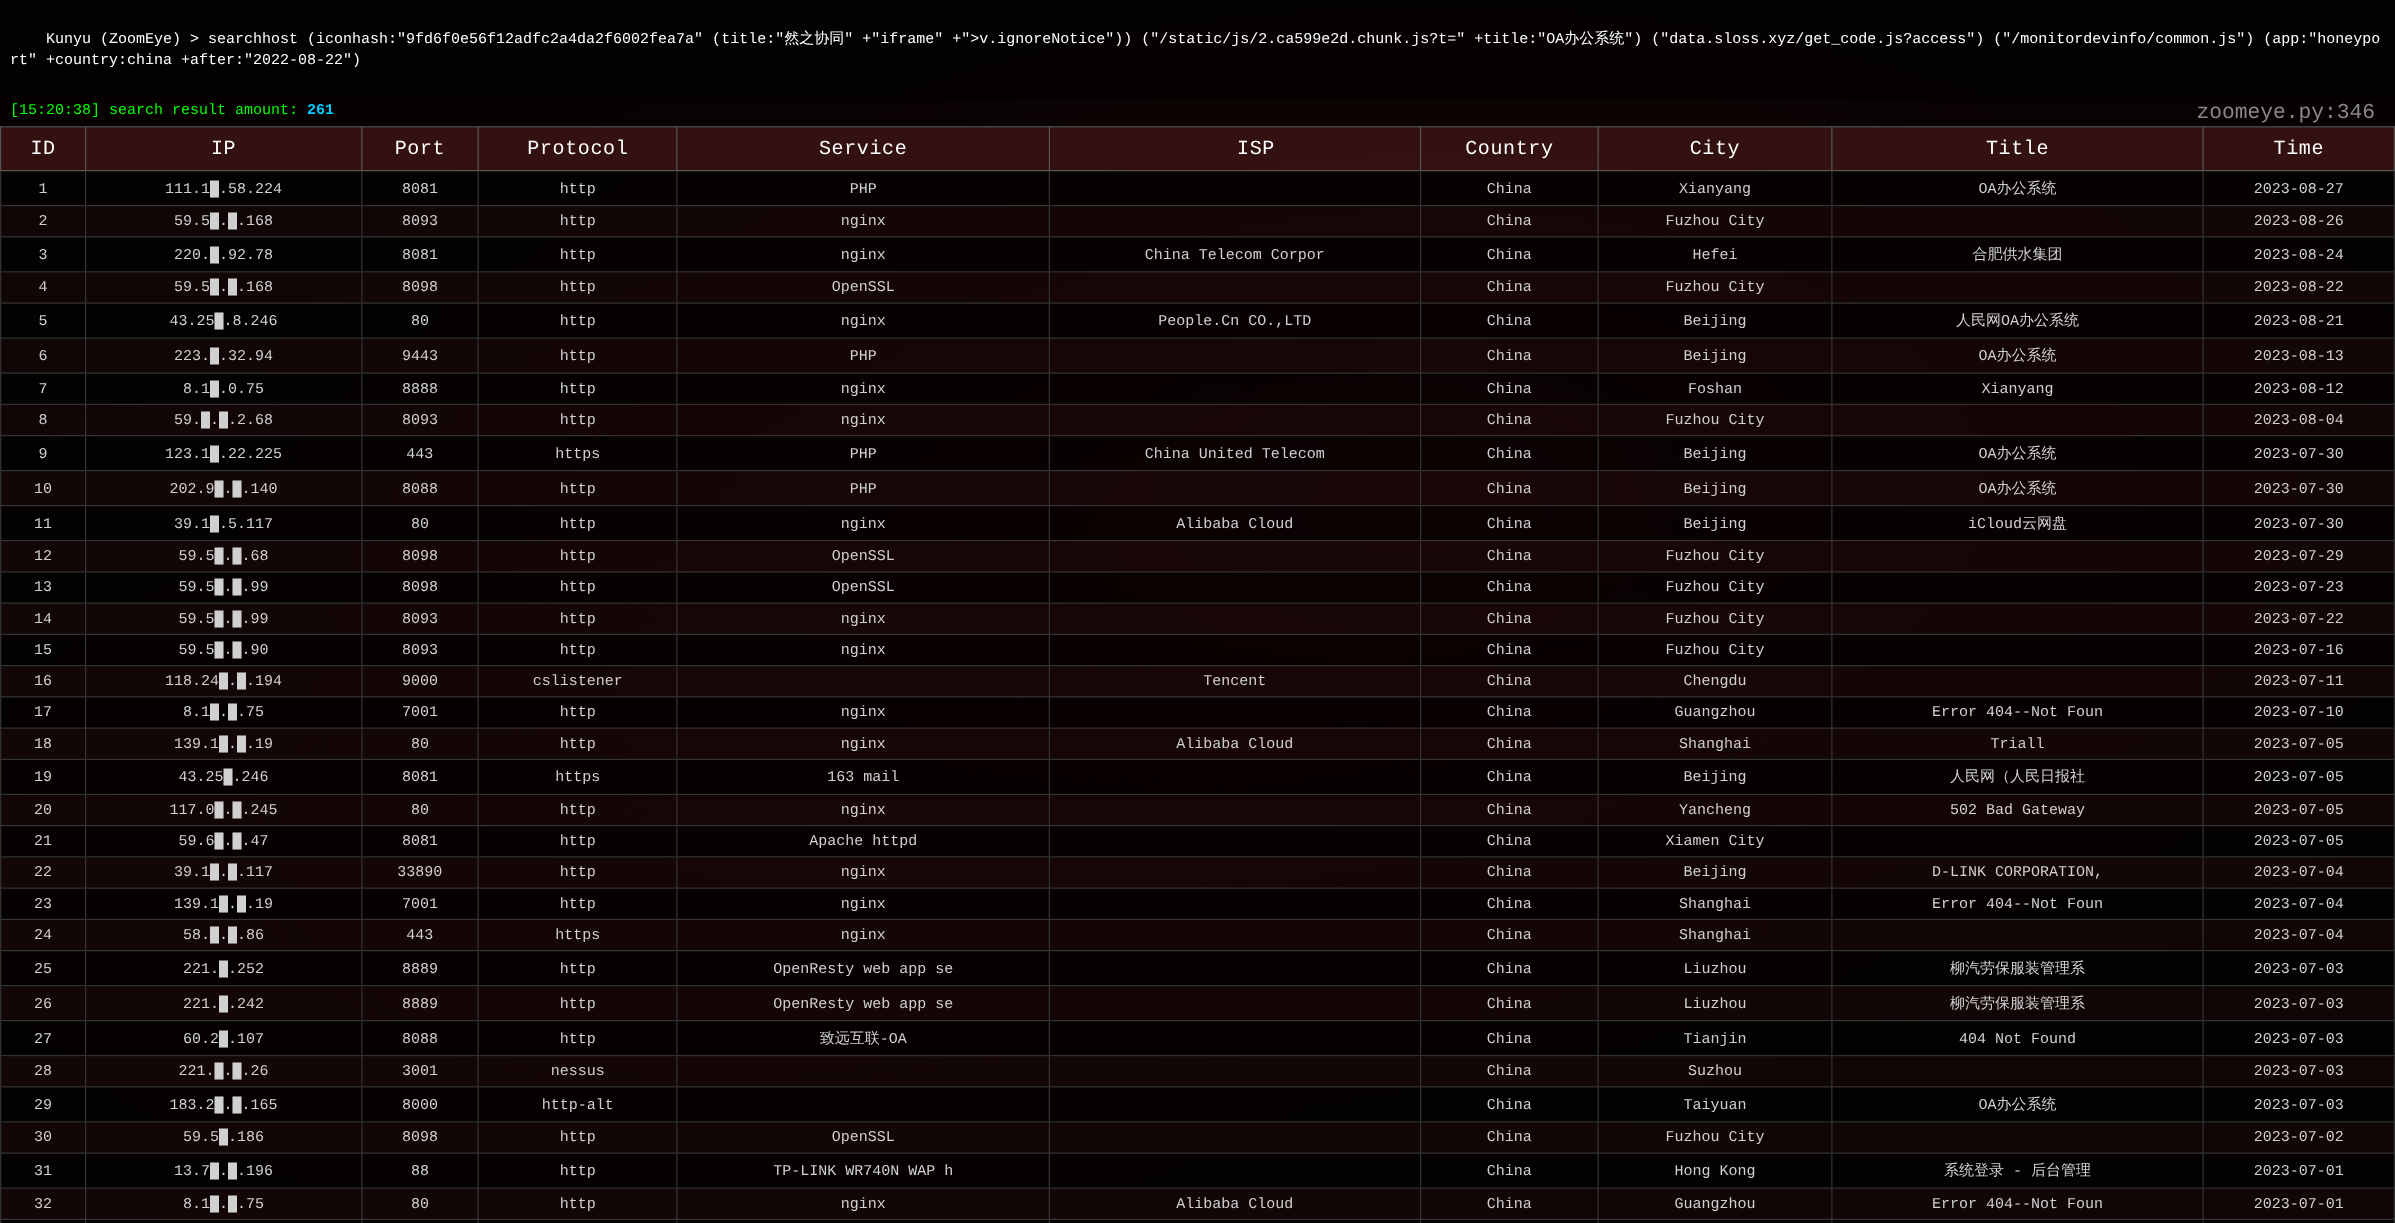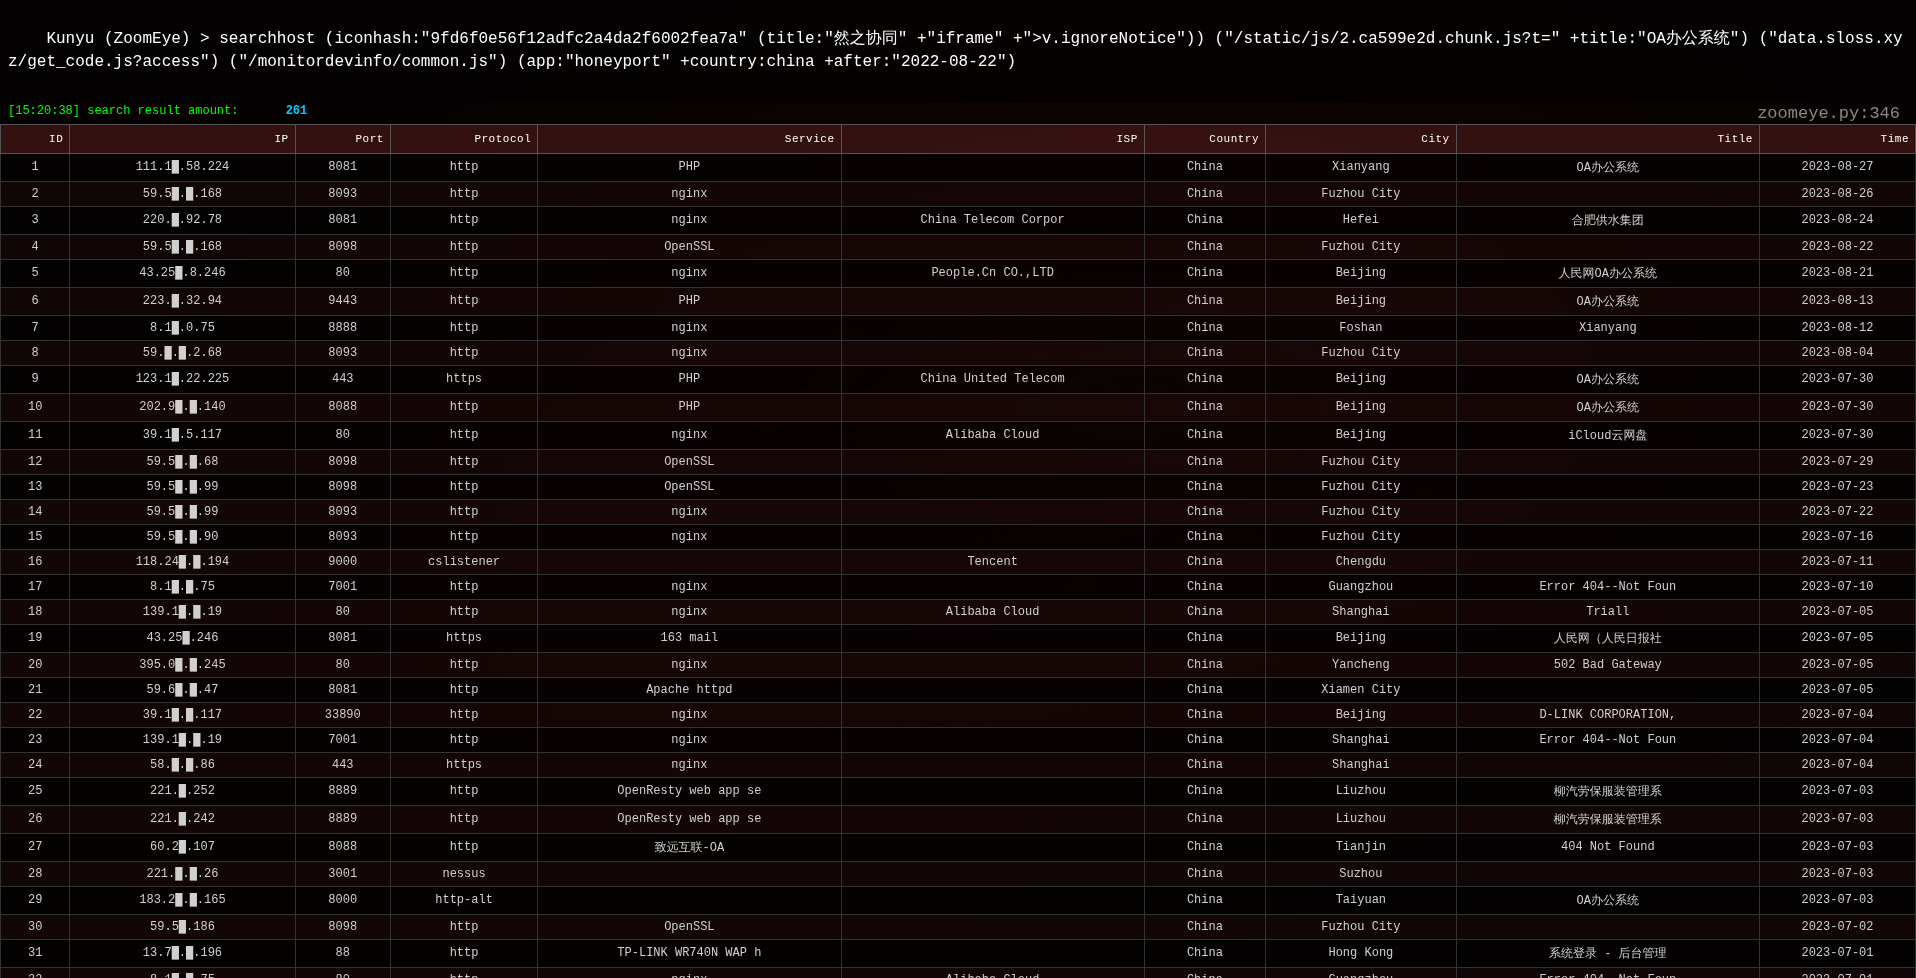--- a/index.html
+++ b/index.html
@@ -12,53 +12,53 @@
     }
     .terminal {
       background: rgba(0,0,0,0.75);
       min-height: 978px;
       padding: 0;
       position: relative;
     }
     .command-line {
       padding: 6px 8px;
       color: #ffffff;
-      font-size: 16px;
+      font-size: 12px;
       line-height: 1.4;
       background: rgba(0,0,0,0.5);
       word-break: break-all;
       white-space: pre-wrap;
     }
     .result-line {
       padding: 2px 8px;
       font-size: 12px;
     }
     .result-line .bracket { color: #00ff00; }
-    .result-line .count { color: #00ccff; font-weight: bold; margin-left: 40px; }
+    .result-line .count { color: #00ccff; font-weight: bold; }
     .zoomeye-ref {
       float: right;
       color: #888;
       font-size: 17px;
       padding-right: 8px;
     }
     table {
       width: 100%;
       border-collapse: collapse;
       margin-top: 4px;
     }
     thead tr {
       background-color: rgba(60, 20, 20, 0.85);
     }
     thead th {
       color: #ffffff;
       padding: 8px 6px;
-      text-align: right;
+      text-align: center;
       border: 1px solid #555;
       font-weight: normal;
-      font-size: 11px;
+      font-size: 16px;
       letter-spacing: 0.5px;
       margin-top: 28px;
     }
     tbody tr {
       border-bottom: 1px solid #333;
     }
     tbody tr:nth-child(odd) {
       background-color: rgba(0,0,0,0.45);
     }
     tbody tr:nth-child(even) {
@@ -343,21 +343,21 @@
           <td>https</td>
           <td>163 mail</td>
           <td></td>
           <td>China</td>
           <td>Beijing</td>
           <td>人民网（人民日报社</td>
           <td>2023-07-05</td>
         </tr>
         <tr>
           <td>20</td>
-          <td>395.0█.█.245</td>
+          <td>117.0█.█.245</td>
           <td>80</td>
           <td>http</td>
           <td>nginx</td>
           <td></td>
           <td>China</td>
           <td>Yancheng</td>
           <td>502 Bad Gateway</td>
           <td>2023-07-05</td>
         </tr>
         <tr>

